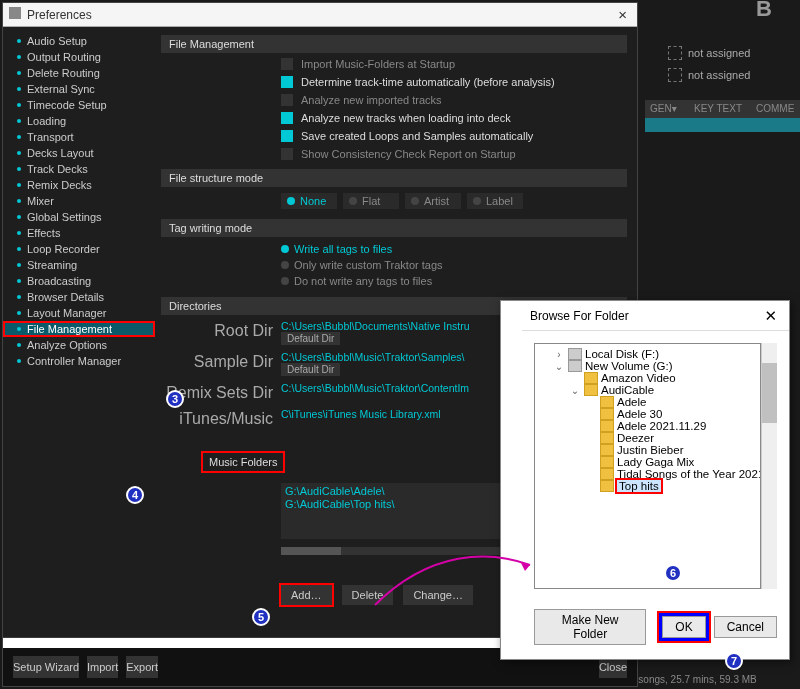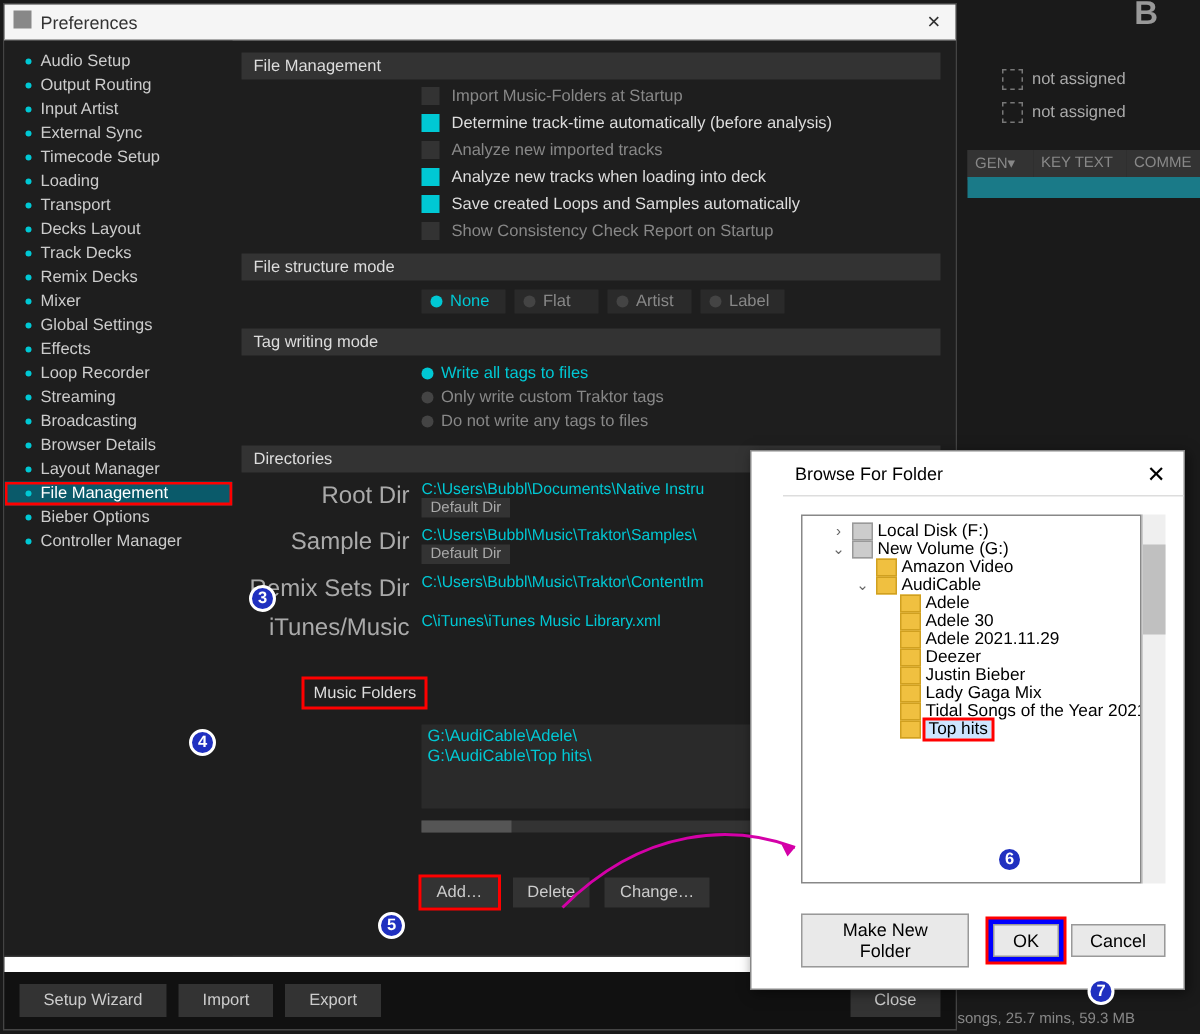--- a/index.html
+++ b/index.html
@@ -161,21 +161,21 @@
   }
   .folder-btns button.add { outline:2px solid red; }
 
   .prefs-footer {
     height:38px; background:#111;
     display:flex; align-items:center; gap:8px;
     padding:0 10px;
   }
   .prefs-footer button {
     background:#333; border:none; color:#ccc;
-    font-size:11px; padding:5px 16px; cursor:pointer;
+    font-size:11px; padding:5px 0; cursor:pointer;
     font-family:inherit;
   }
   .prefs-footer .spacer { flex:1; }
 
   
   .browse {
     position:absolute;
     left:500px; top:300px;
     width:290px; height:360px;
     background:#fff; color:#000;
@@ -287,21 +287,21 @@
       <div class="sidebar-item">
           <span class="dot"></span>
           <span>Audio Setup</span>
         </div>
       <div class="sidebar-item">
           <span class="dot"></span>
           <span>Output Routing</span>
         </div>
       <div class="sidebar-item">
           <span class="dot"></span>
-          <span>Input Artist</span>
+          <span>Delete Routing</span>
         </div>
       <div class="sidebar-item">
           <span class="dot"></span>
           <span>External Sync</span>
         </div>
       <div class="sidebar-item">
           <span class="dot"></span>
           <span>Timecode Setup</span>
         </div>
       <div class="sidebar-item">
@@ -355,21 +355,21 @@
       <div class="sidebar-item">
           <span class="dot"></span>
           <span>Layout Manager</span>
         </div>
       <div class="sidebar-item selected highlight">
           <span class="dot"></span>
           <span>File Management</span>
         </div>
       <div class="sidebar-item">
           <span class="dot"></span>
-          <span>Bieber Options</span>
+          <span>Analyze Options</span>
         </div>
       <div class="sidebar-item">
           <span class="dot"></span>
           <span>Controller Manager</span>
         </div>
     </div>
 
     <div class="panel">
       <div class="section-header">File Management</div>
       <div class="check-row">

